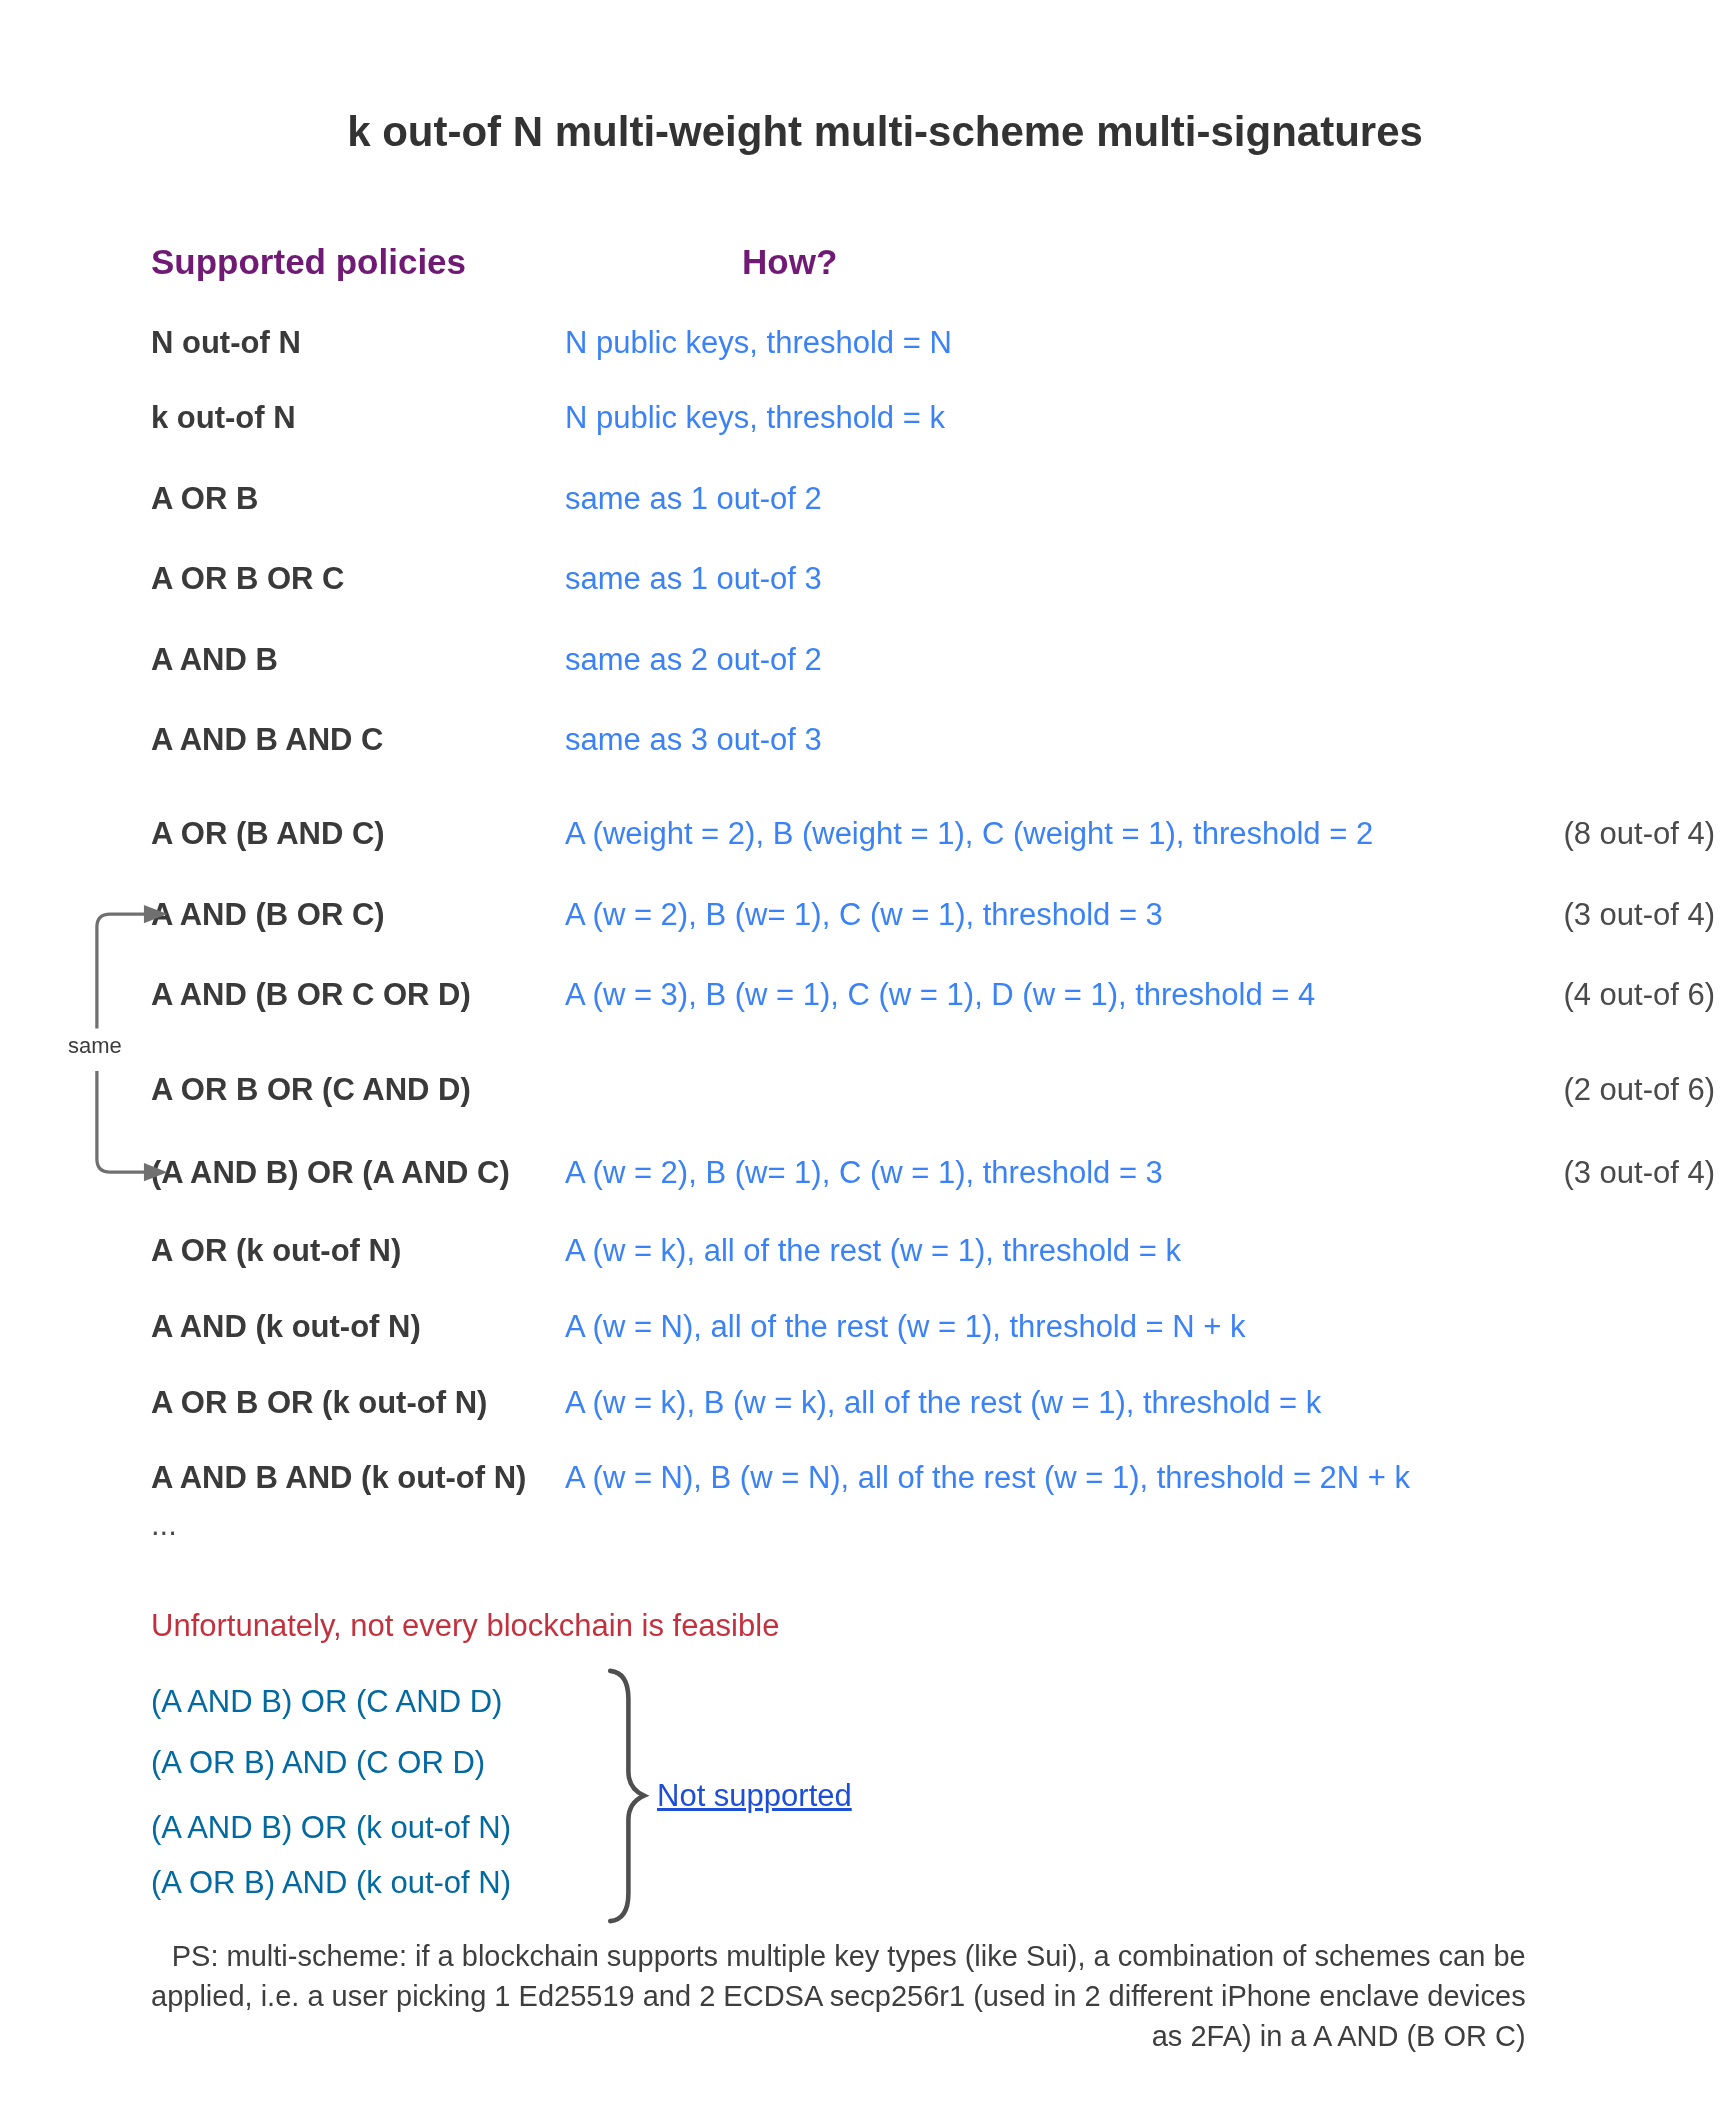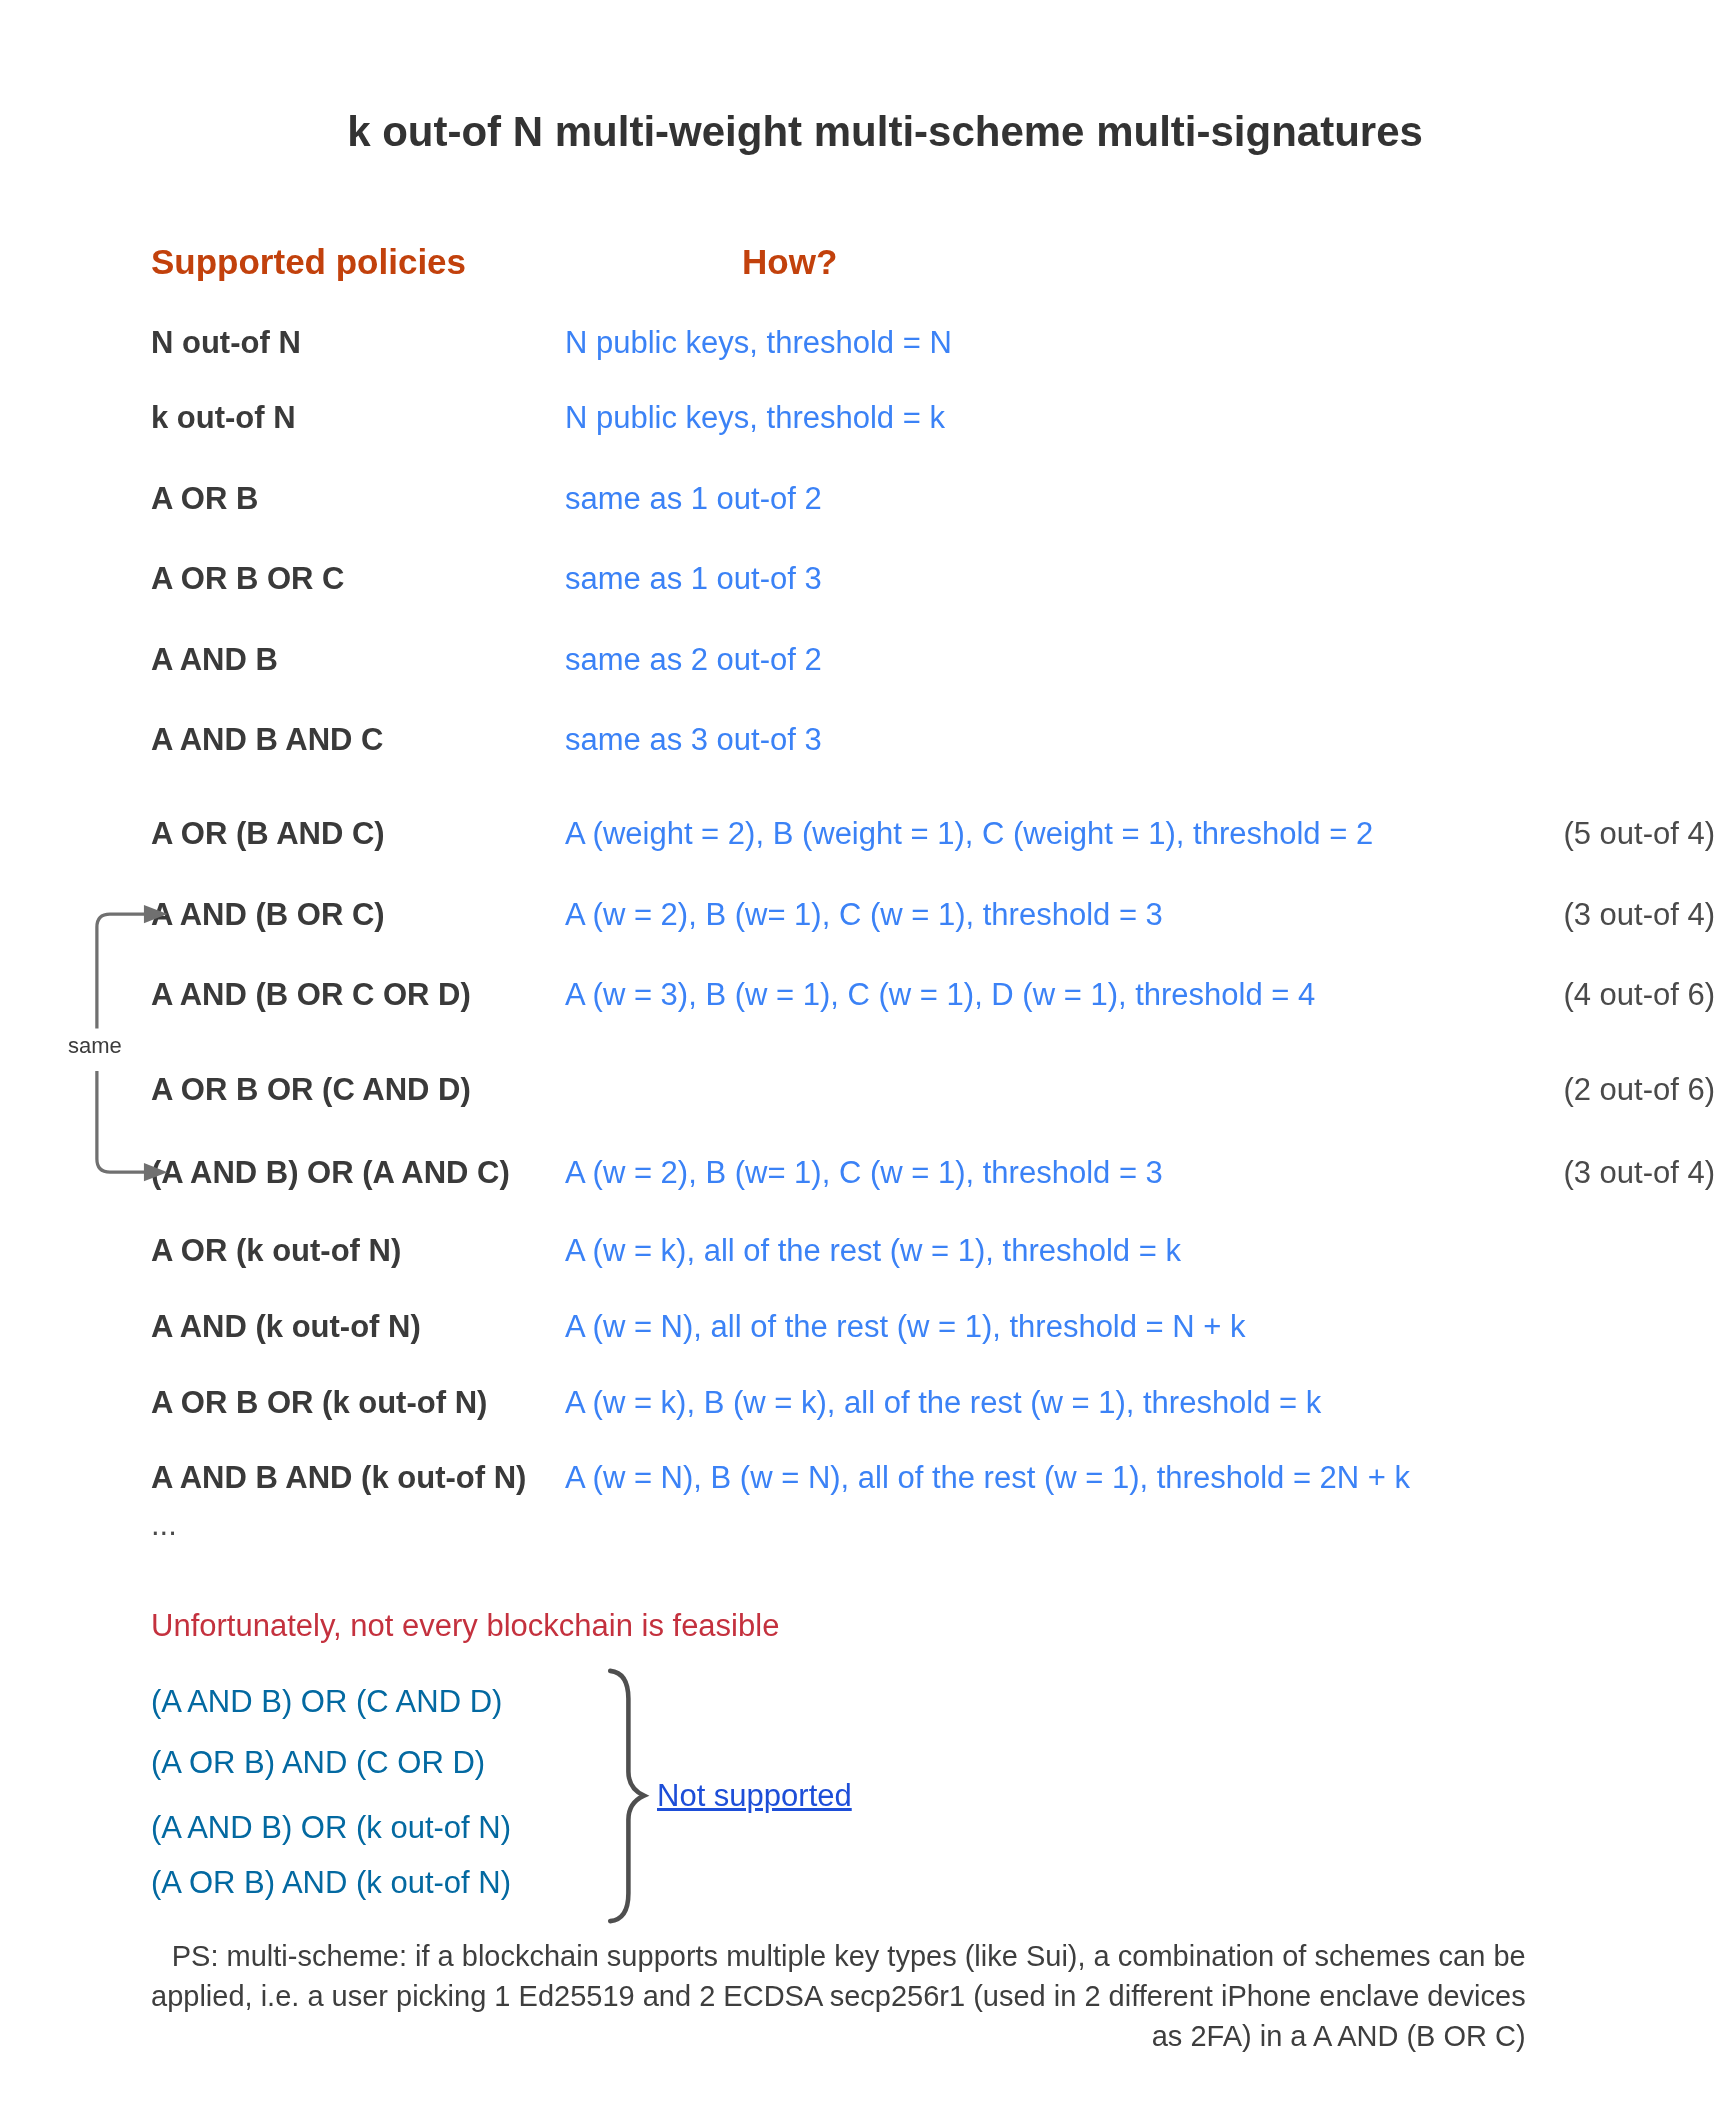--- a/index.html
+++ b/index.html
@@ -15,21 +15,21 @@
   .title{
     position:absolute;
     top:108px; left:0; width:100%;
     text-align:center;
     font-size:42px;
     font-weight:700;
     color:#333333;
     white-space:nowrap;
   }
   .hdr-row{position:absolute;left:131px;top:242px;width:1564px;height:42px;}
-  .hdr{position:absolute;font-size:35px;font-weight:700;color:#c2410c;white-space:nowrap;text-align:center;}
+  .hdr{position:absolute;font-size:35px;font-weight:700;color:#701a75;white-space:nowrap;text-align:center;}
   .hdr.policy{left:0;}
   .hdr.how{left:591px;}
   .row{position:absolute;left:131px;width:1564px;height:38px;font-size:31px;}
   .row .policy{position:absolute;left:0;font-weight:700;color:#3A3A3A;white-space:nowrap;}
   .row .how{position:absolute;left:414px;color:#3b82f6;white-space:nowrap;}
   .row .note{position:absolute;right:0;color:#4A4A4A;white-space:nowrap;}
   .ellipsis{position:absolute;left:131px;top:1507px;font-size:31px;color:#4A4A4A;}
   .same-label{
     position:absolute;left:48px;top:1033px;
     font-size:22px;color:#3C3C3C;white-space:nowrap;
@@ -91,21 +91,21 @@
     <span class="note"></span>
   </div>
   <div class="row" style="top:722px">
     <span class="policy">A AND B AND C</span>
     <span class="how">same as 3 out-of 3</span>
     <span class="note"></span>
   </div>
   <div class="row" style="top:816px">
     <span class="policy">A OR (B AND C)</span>
     <span class="how">A (weight = 2), B (weight = 1), C (weight = 1), threshold = 2</span>
-    <span class="note">(5 out-of 4)</span>
+    <span class="note">(8 out-of 4)</span>
   </div>
   <div class="row" style="top:897px">
     <span class="policy">A AND (B OR C)</span>
     <span class="how">A (w = 2), B (w= 1), C (w = 1), threshold = 3</span>
     <span class="note">(3 out-of 4)</span>
   </div>
   <div class="row" style="top:977px">
     <span class="policy">A AND (B OR C OR D)</span>
     <span class="how">A (w = 3), B (w = 1), C (w = 1), D (w = 1), threshold = 4</span>
     <span class="note">(4 out-of 6)</span>

